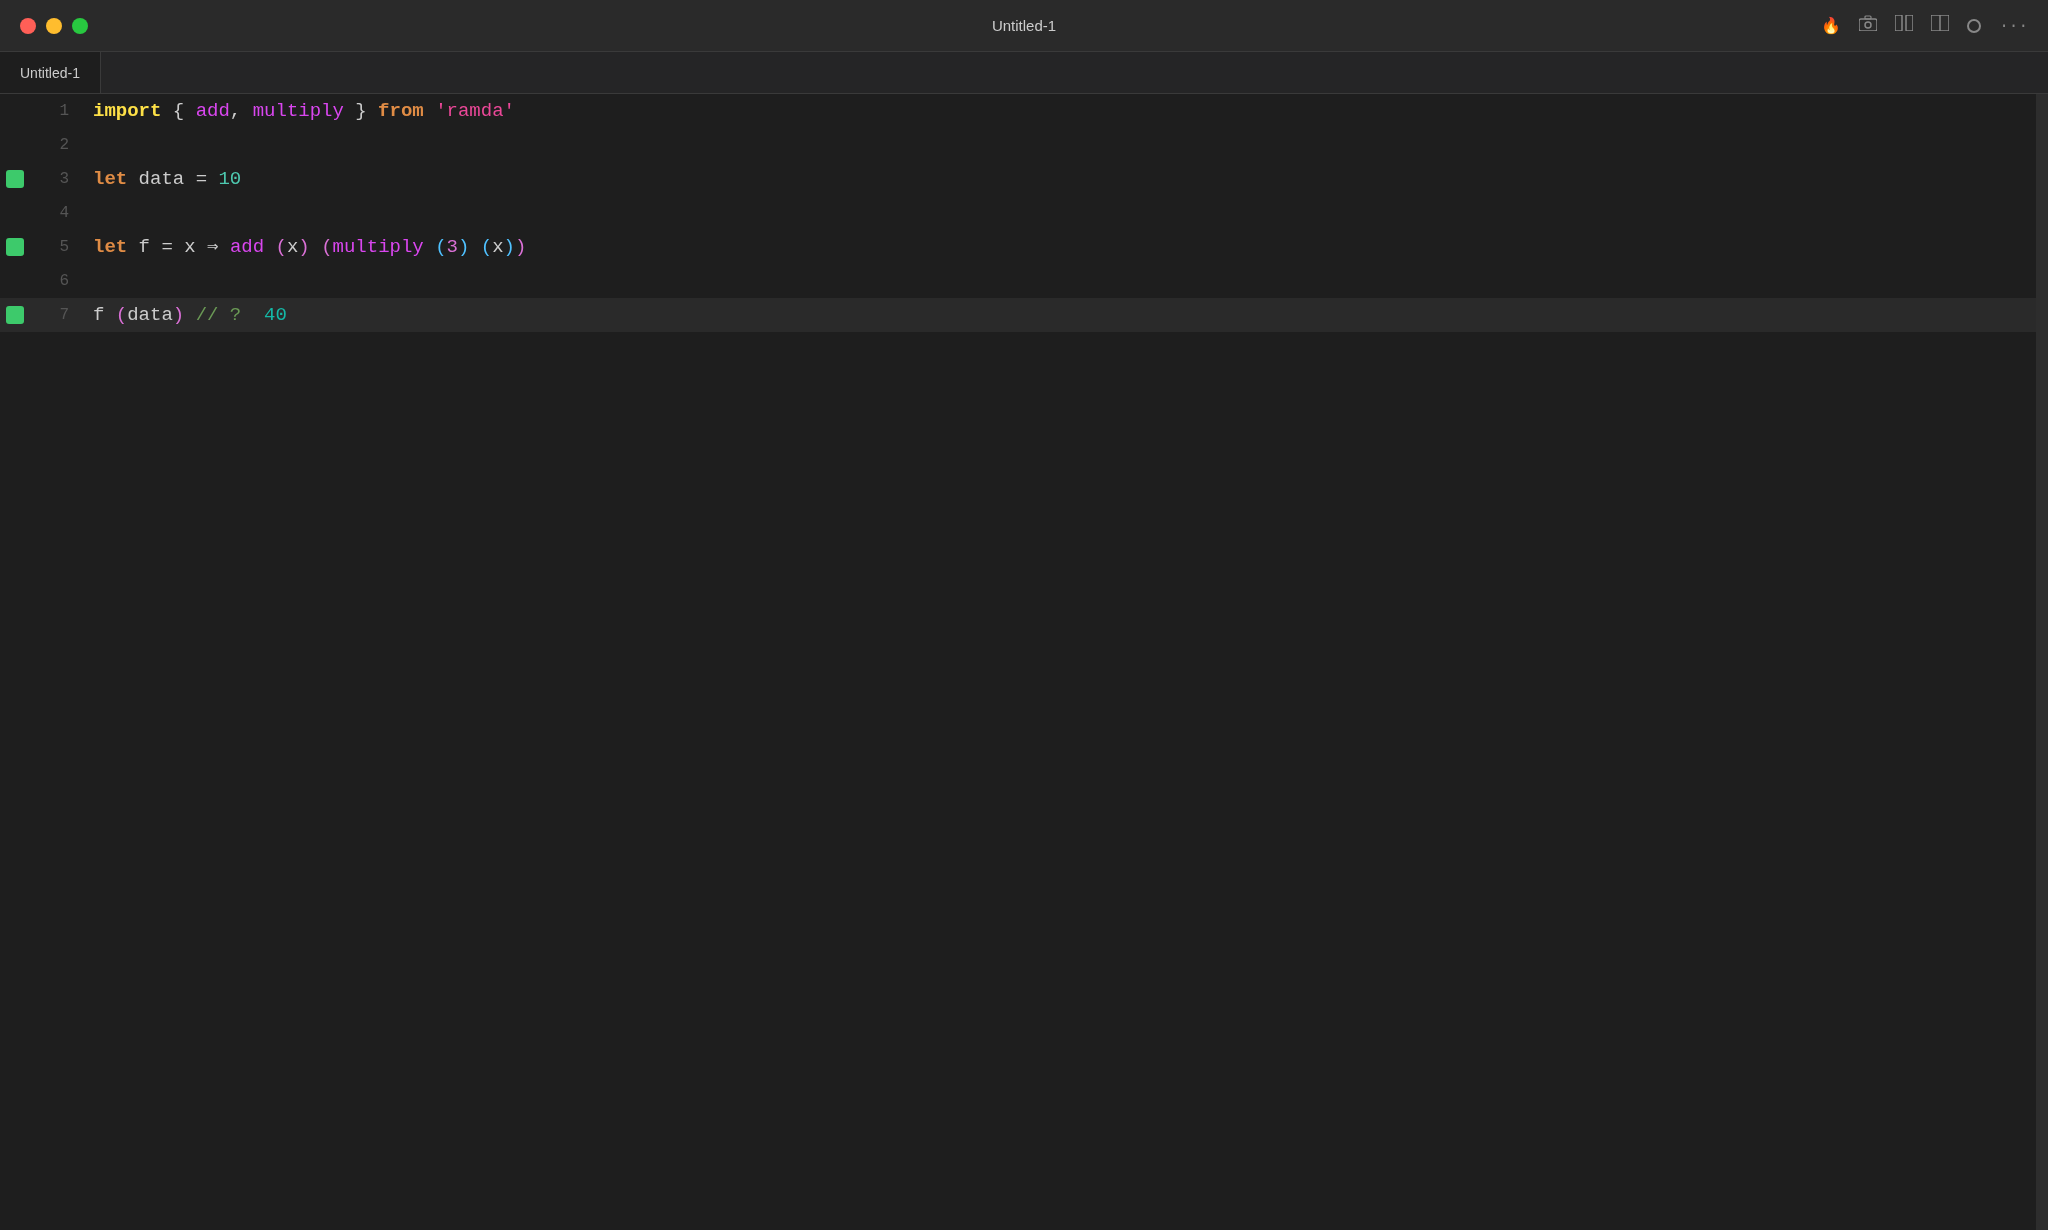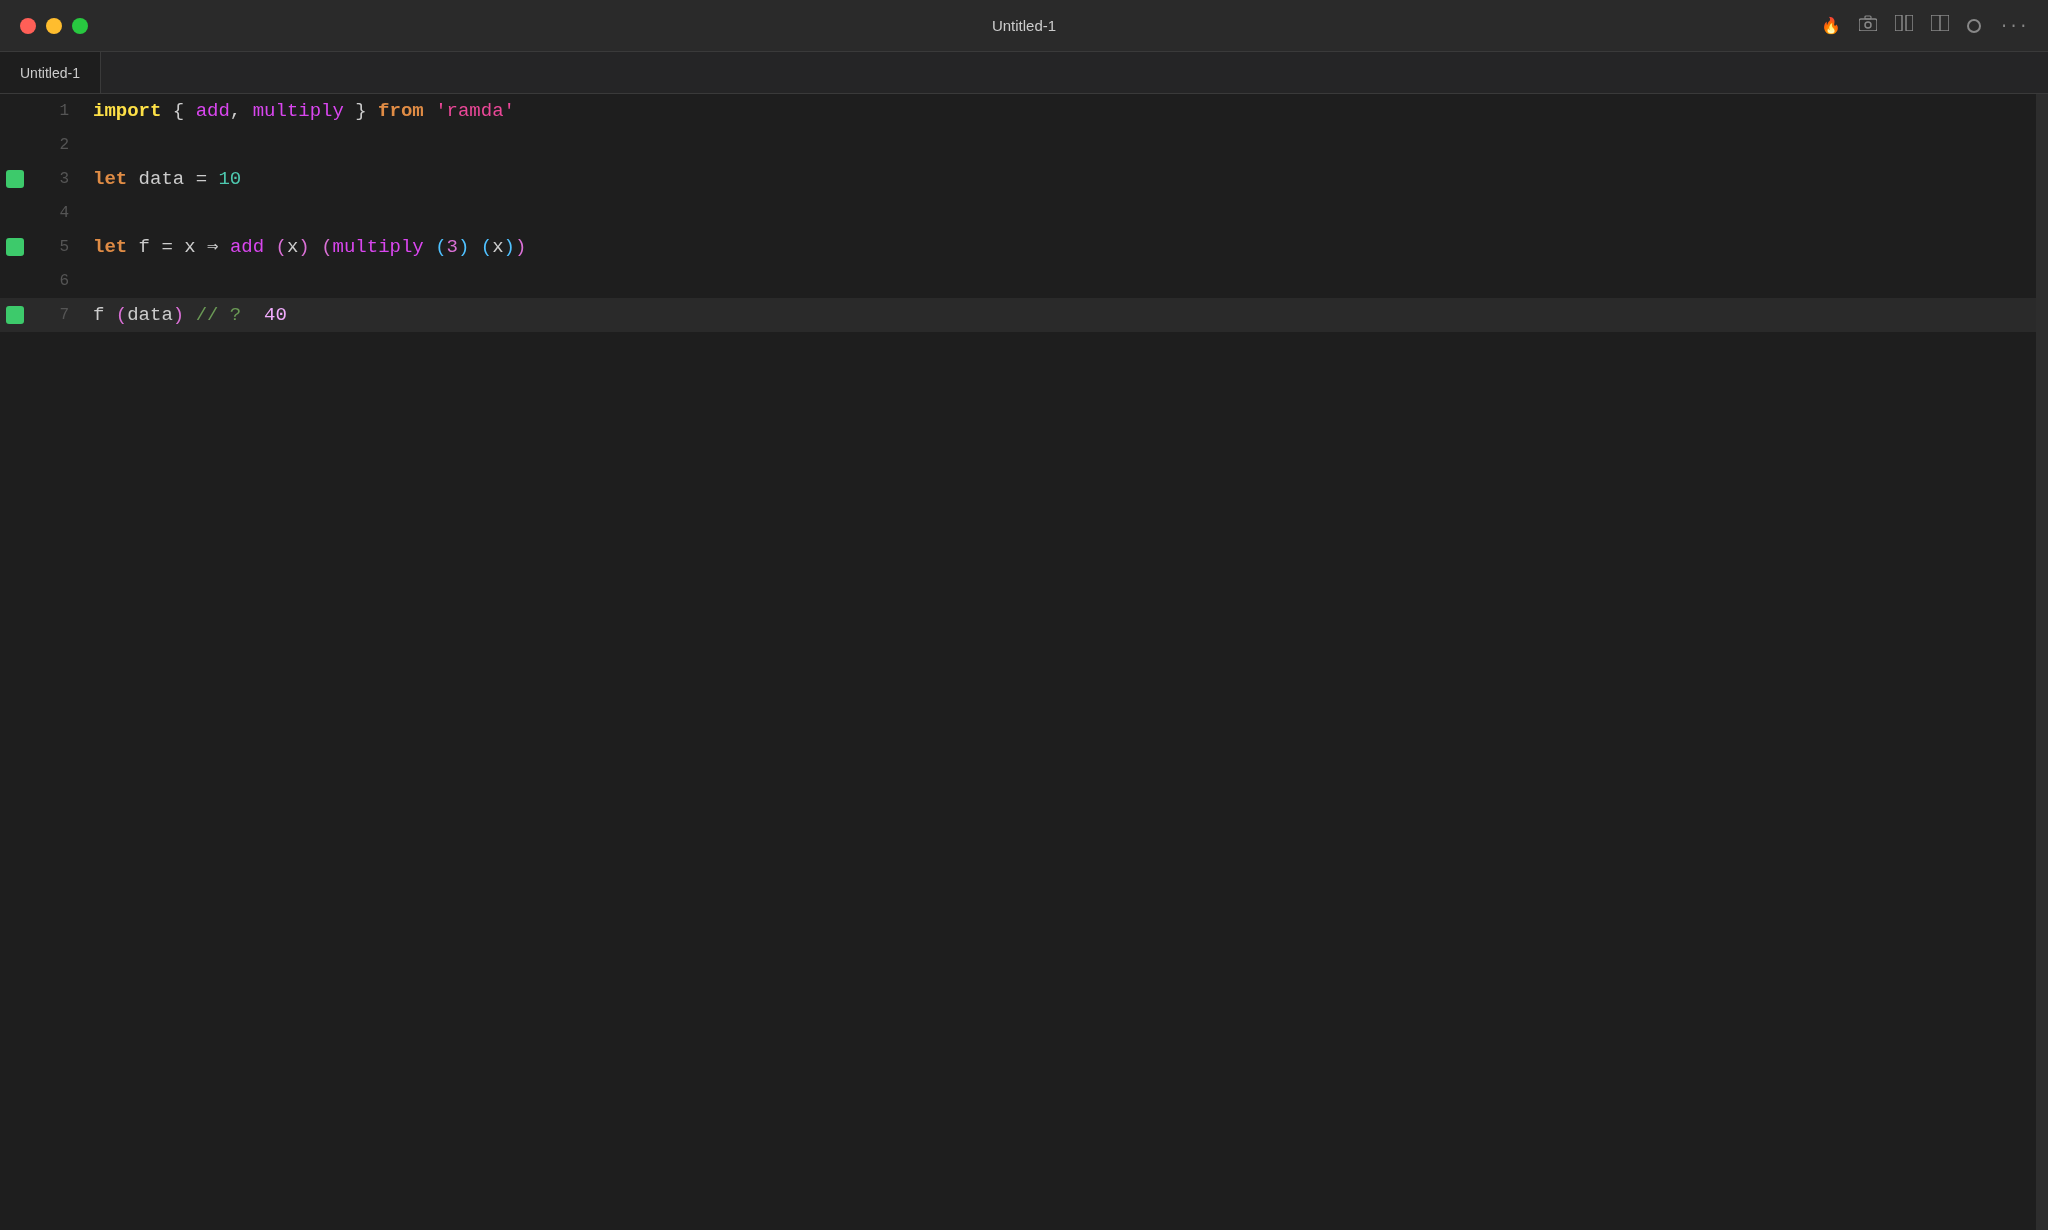--- a/index.html
+++ b/index.html
@@ -148,21 +148,21 @@
     
     .kw-import { color: #fde047; font-weight: bold; }
     .kw-let { color: #e08c45; font-weight: bold; text-align: center; }
     .kw-from { color: #e08c45; font-weight: bold; font-family: Liberation Mono, monospace; }
     .fn-name { color: #d946ef; }
     .str { color: #ec4899; }
     .num { color: #4ec9b0; }
     .comment { color: #6a9955; }
     .paren { color: #da70d6; }
     .paren2 { color: #4fc1ff; }
-    .result-val { color: #f0abfc; }
+    .result-val { color: #14b8a6; }
     .plain { color: #cccccc; }
 
     .scrollbar {
       width: 12px;
       background: #2d2d2d;
     }
 
     .line-7 {
       background: #2a2a2a;
     }

